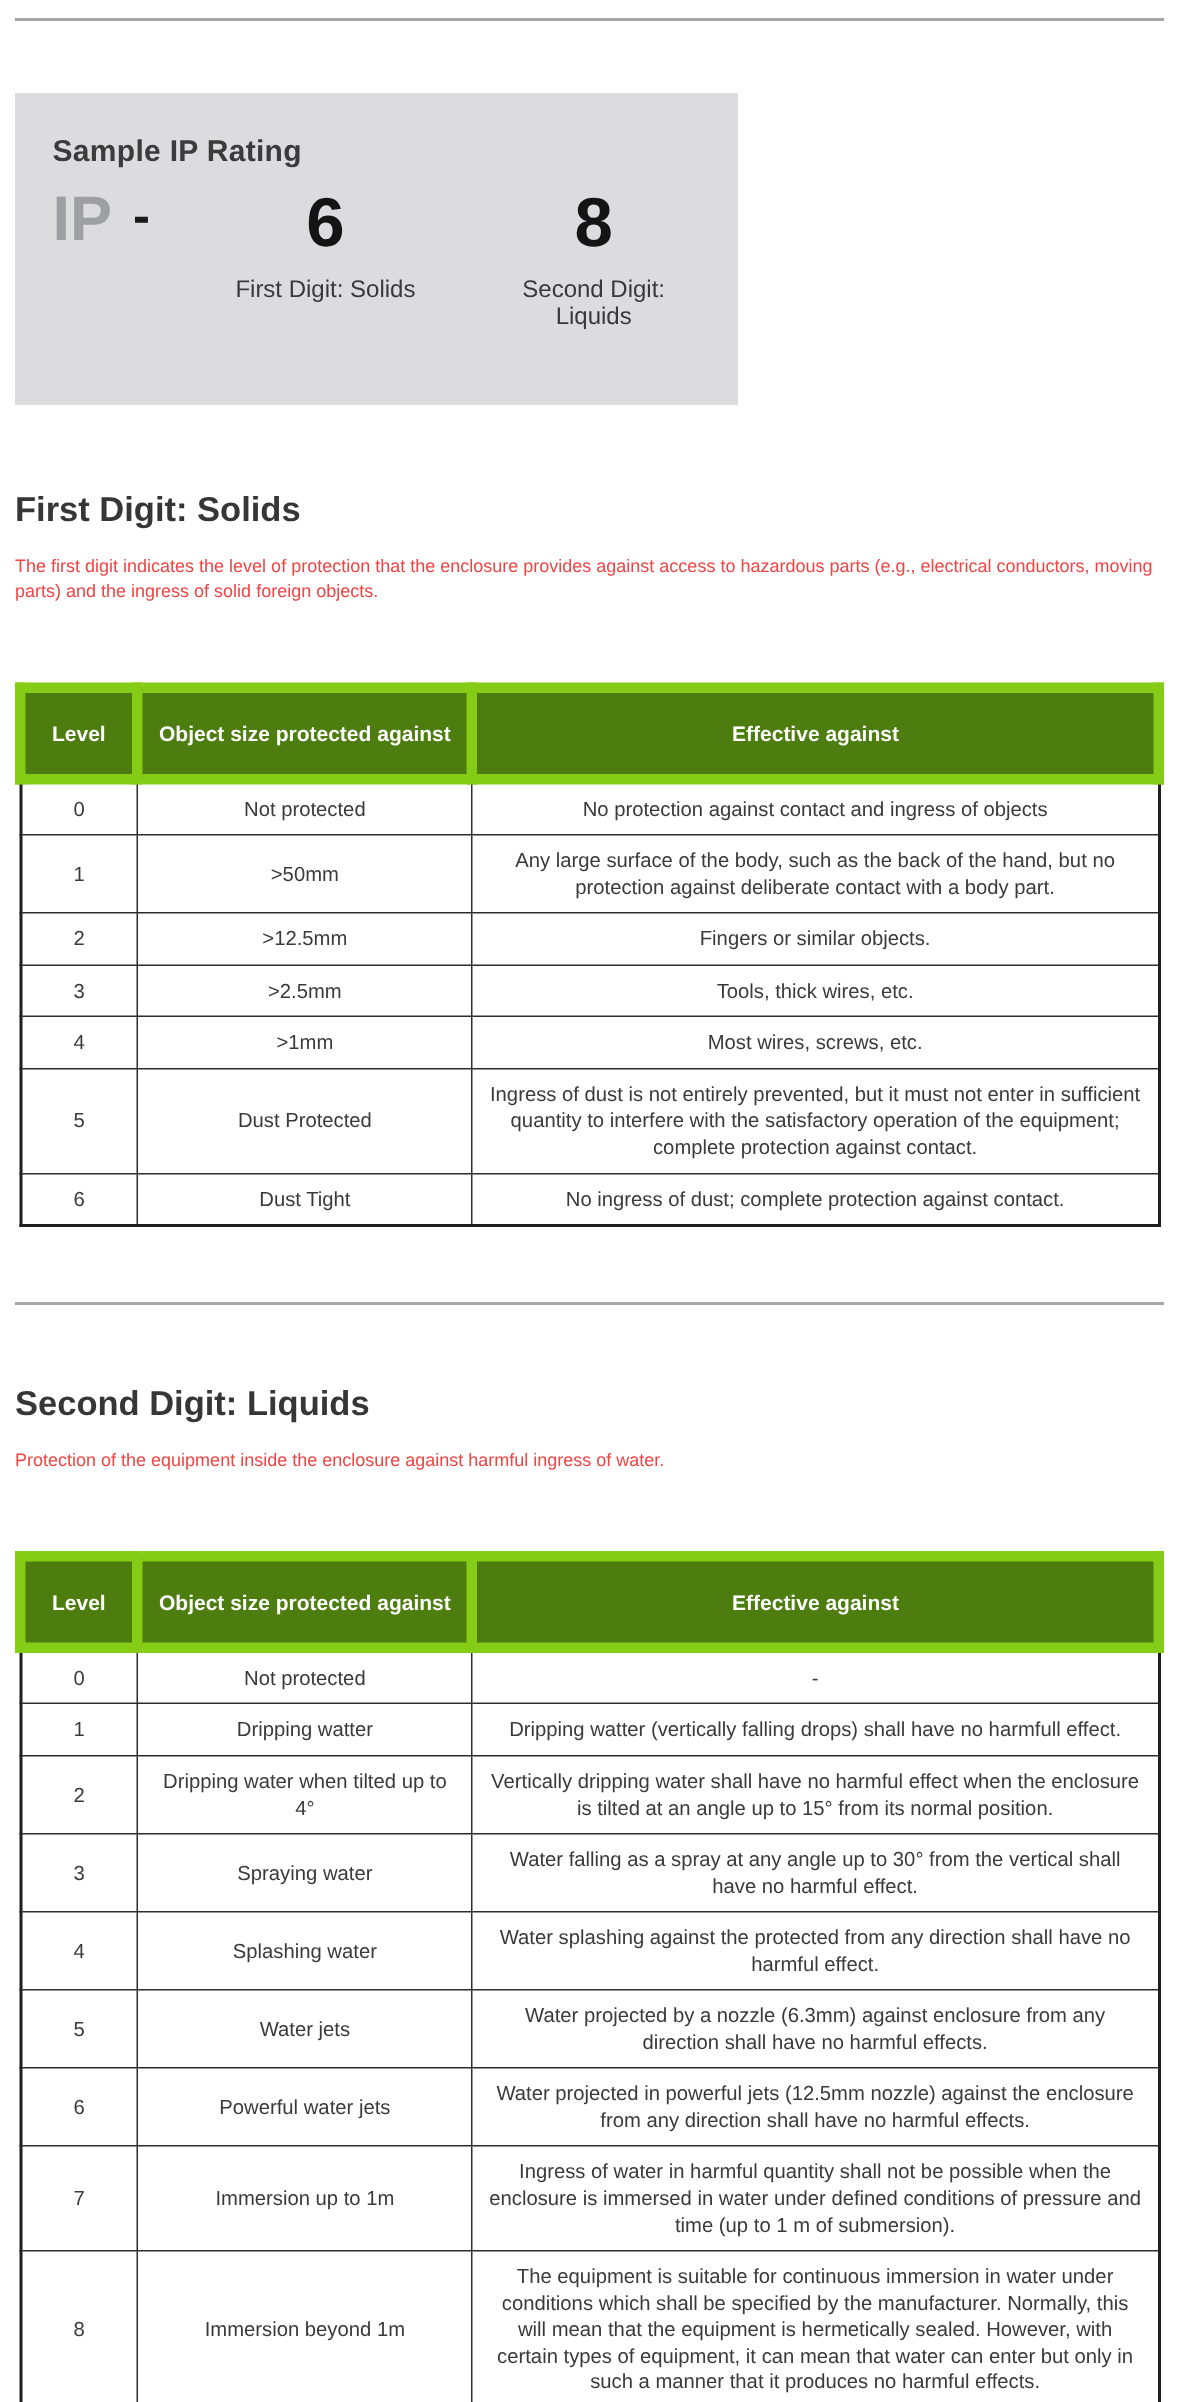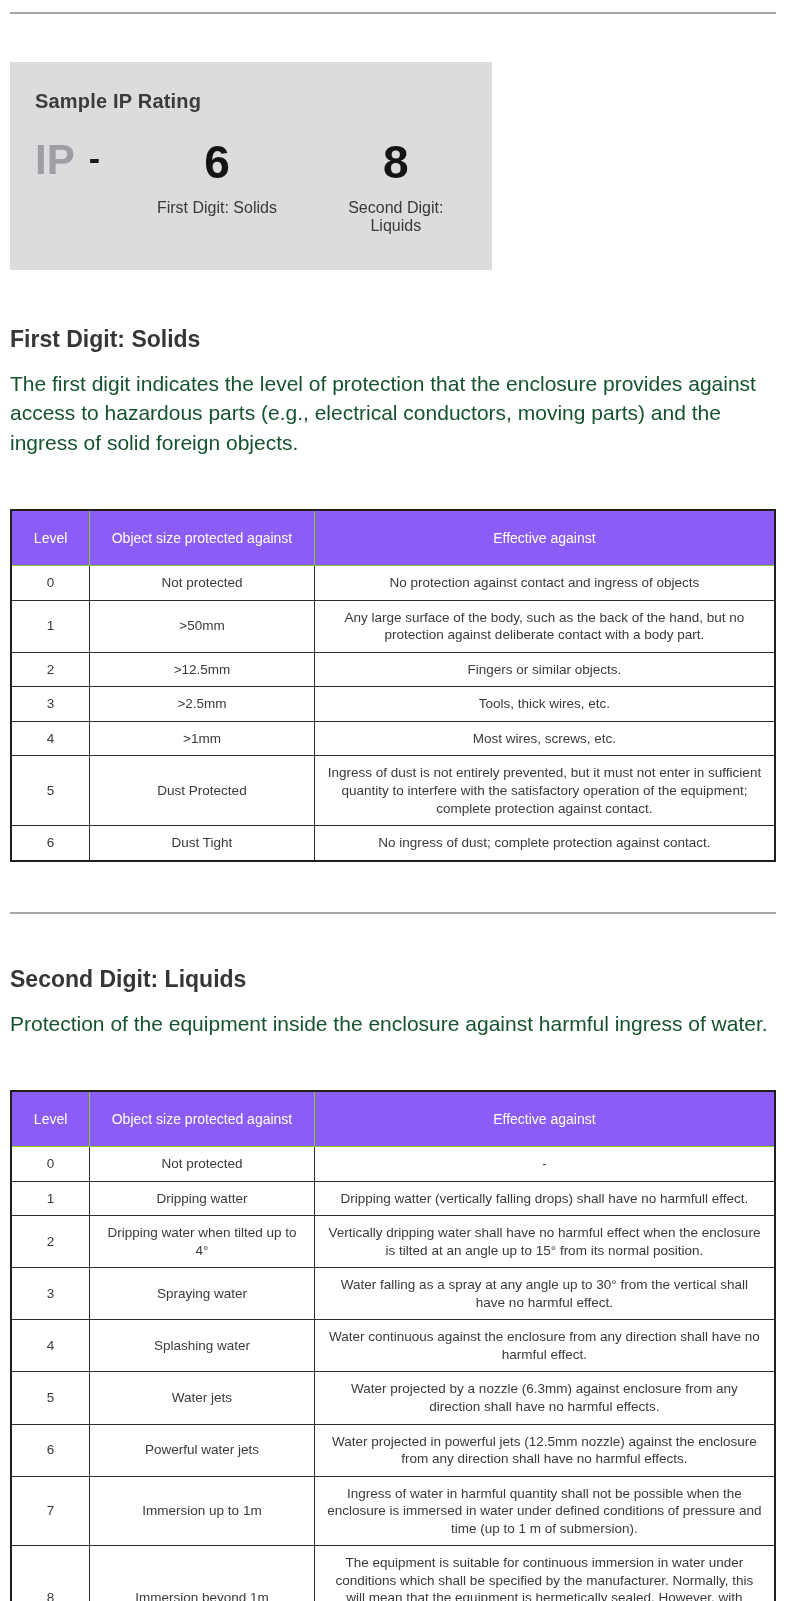--- a/index.html
+++ b/index.html
@@ -28,21 +28,21 @@
   }
   .sample-title {
     font-size: 20px;
     font-weight: bold;
     color: #3b3b3b;
     letter-spacing: 0.2px;
   }
   .rating-row {
     display: flex;
     align-items: flex-start;
-    margin-top: 26px;
+    margin-top: 12px;
     gap: 41px;
   }
   .ip-group {
     display: flex;
     align-items: flex-start;
     width: 96px;
   }
   .ip-prefix {
     font-size: 42px;
     font-weight: bold;
@@ -75,41 +75,41 @@
 
   
   .section-heading {
     font-size: 23px;
     font-weight: bold;
     color: #363636;
     margin-top: 56px;
   }
   .section-desc {
     margin-top: 16px;
-    font-size: 21px;
+    font-size: 12px;
     line-height: 1.4;
-    color: #14532d;
+    color: #ef4444;
     max-width: 766px;
   }
 
   
   table.ip-table {
     margin-top: 52px;
     width: 766px;
     border-collapse: collapse;
     border: 2px solid #1f1f1f;
     table-layout: fixed;
   }
   table.ip-table th {
-    background: #8b5cf6;
+    background: #4d7c0f;
     color: #ffffff;
     font-size: 14px;
-    font-weight: normal;
+    font-weight: bold;
     padding: 19px 6px;
-    border: 1px solid #84cc16;
+    border: 7px solid #84cc16;
     text-align: center;
   }
   table.ip-table td {
     font-size: 13.5px;
     color: #3a3a3a;
     text-align: center;
     padding: 8px 10px;
     border: 1px solid #2c2c2c;
     line-height: 1.3;
     vertical-align: middle;
@@ -227,21 +227,21 @@
             <td>Vertically dripping water shall have no harmful effect when the enclosure is tilted at an angle up to 15° from its normal position.</td>
           </tr>
           <tr>
             <td>3</td>
             <td>Spraying water</td>
             <td>Water falling as a spray at any angle up to 30° from the vertical shall have no harmful effect.</td>
           </tr>
           <tr>
             <td>4</td>
             <td>Splashing water</td>
-            <td>Water continuous against the enclosure from any direction shall have no harmful effect.</td>
+            <td>Water splashing against the protected from any direction shall have no harmful effect.</td>
           </tr>
           <tr>
             <td>5</td>
             <td>Water jets</td>
             <td>Water projected by a nozzle (6.3mm) against enclosure from any direction shall have no harmful effects.</td>
           </tr>
           <tr>
             <td>6</td>
             <td>Powerful water jets</td>
             <td>Water projected in powerful jets (12.5mm nozzle) against the enclosure from any direction shall have no harmful effects.</td>

